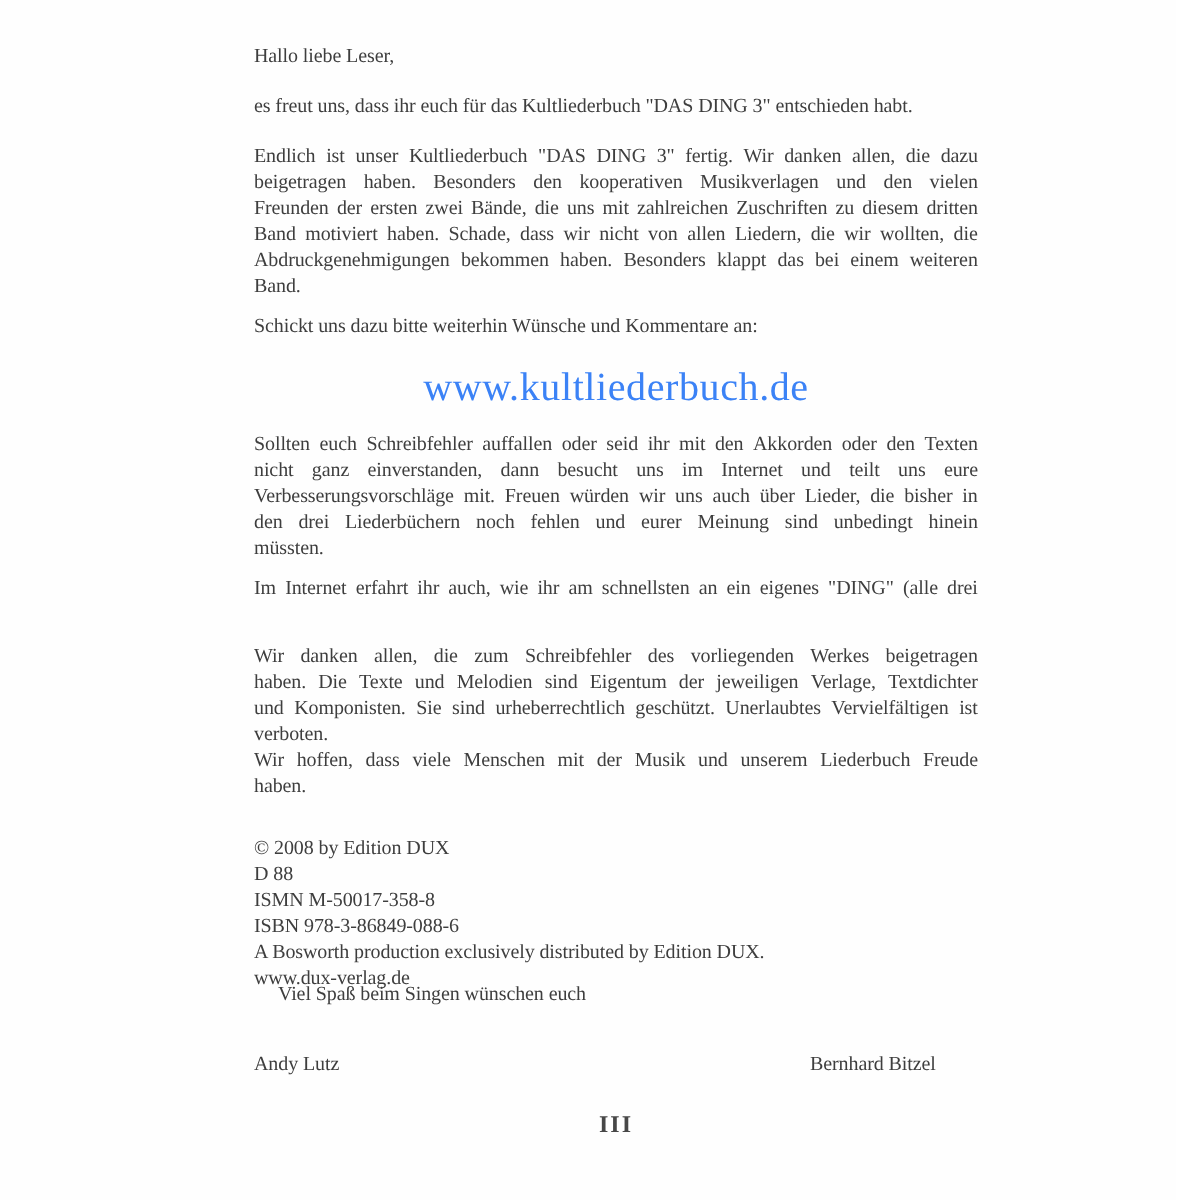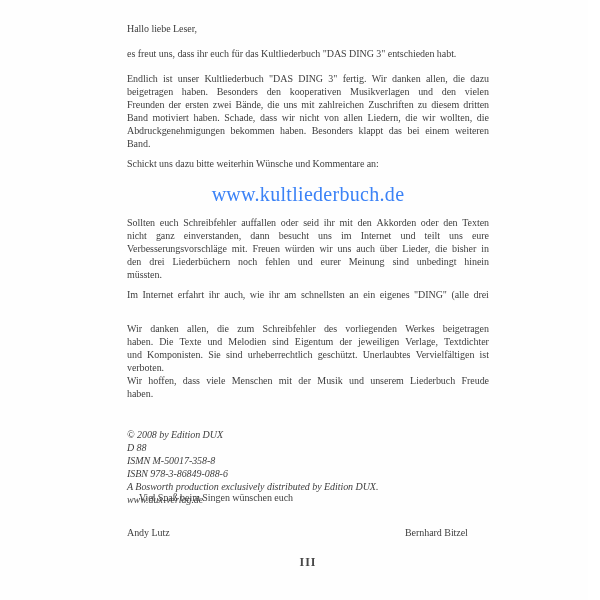--- a/index.html
+++ b/index.html
@@ -47,21 +47,21 @@
   
   .pos-salutation { top: 22px; }
   .pos-intro      { top: 47px; }
   .pos-thanks     { top: 72px; }
   .pos-lead       { top: 157px; }
   .pos-heading    { top: 181px; }
   .pos-feedback   { top: 216px; }
   .pos-internet   { top: 288px; }
   .pos-rights     { top: 322px; }
   .pos-hope       { top: 374px; }
-  .pos-imprint    { top: 428px; font-style: italic; }
+  .pos-imprint    { top: 418px; }
   .pos-closing    { top: 491px; margin-left: 12px; }
   .pos-signatures { top: 526px; }
   .pos-pagenum    { top: 556px; }
 </style>
 </head>
 <body>
 
 <div class="page">
 
   <div class="block pos-salutation ln">Hallo liebe Leser,</div>

